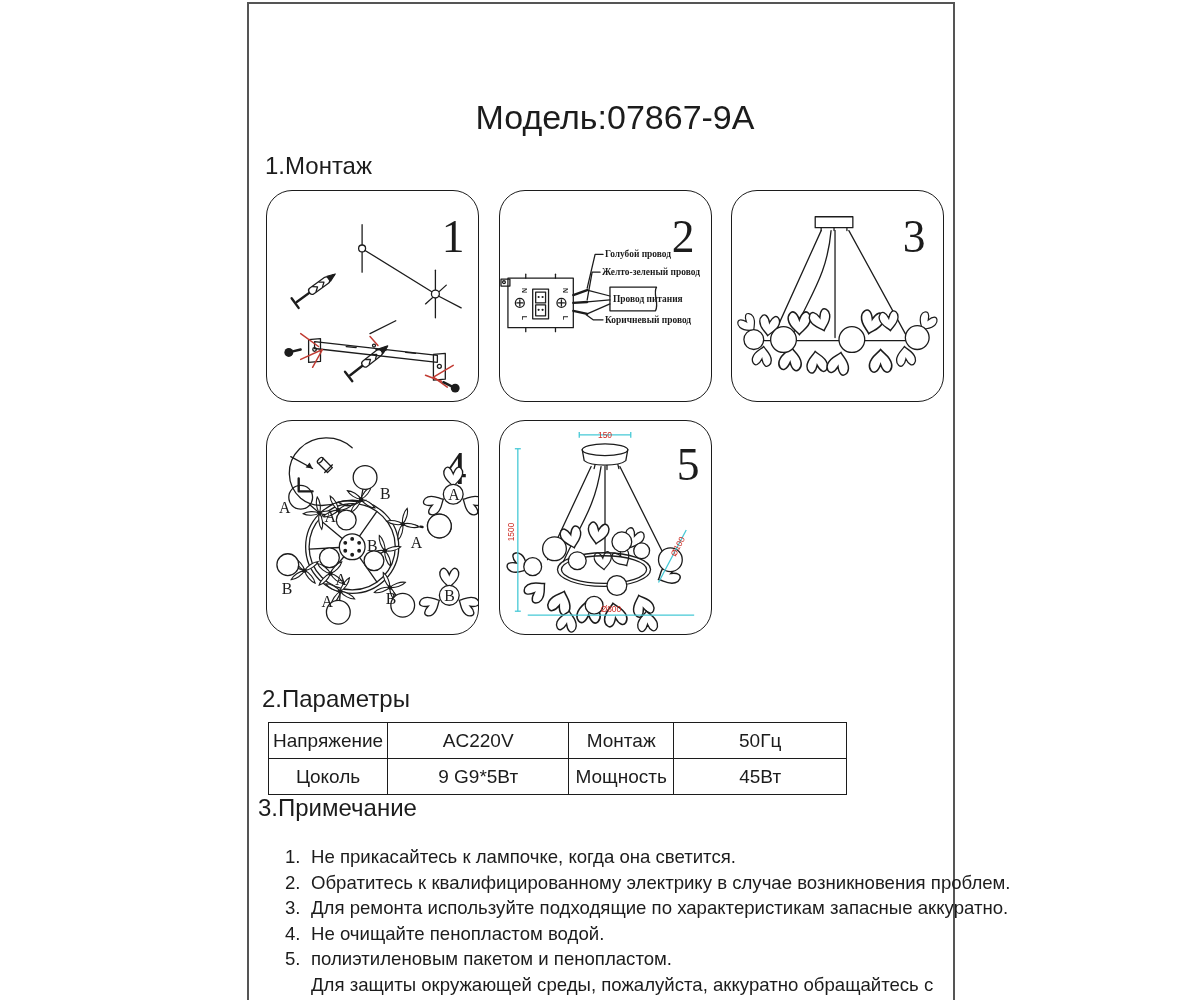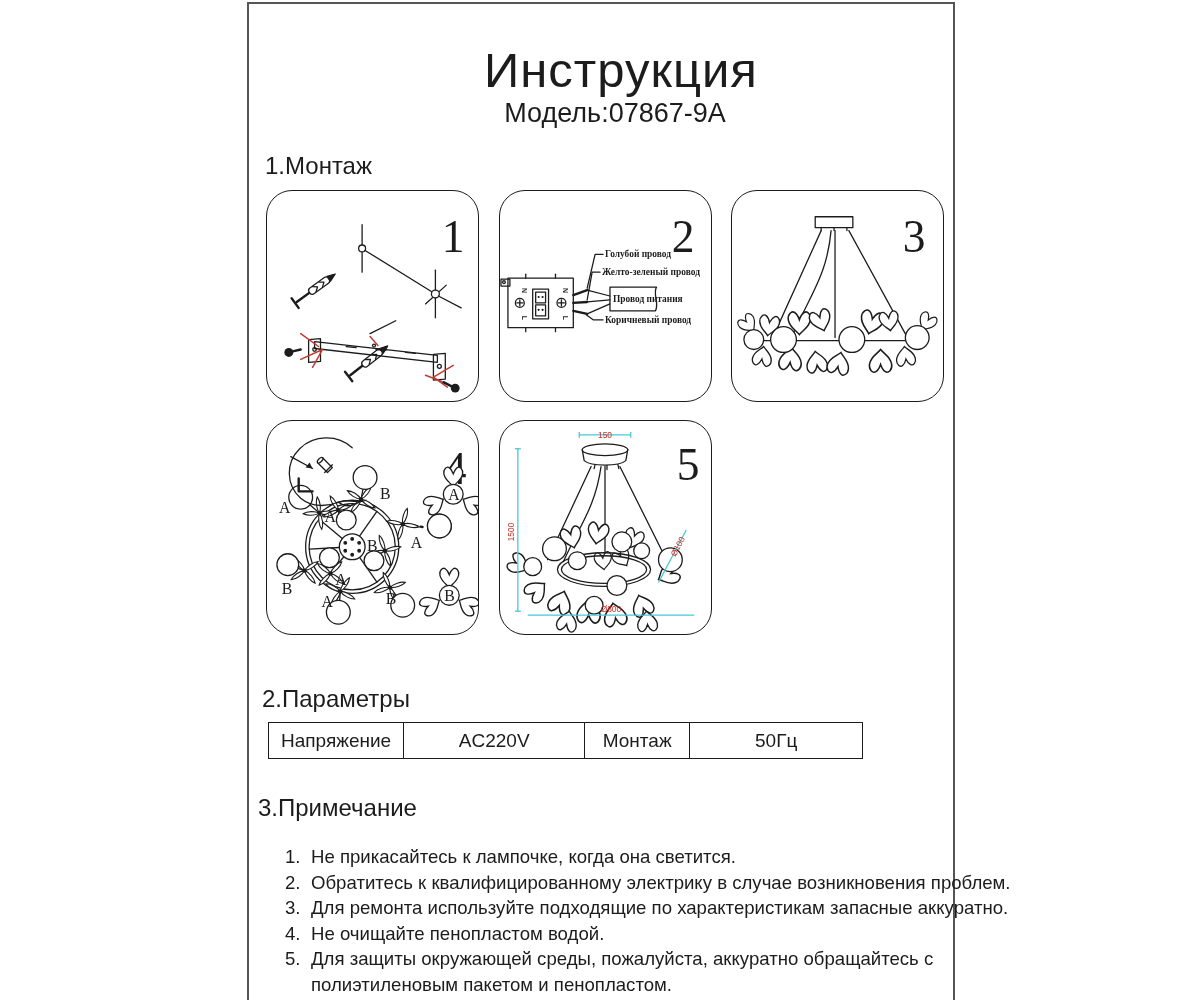--- a/index.html
+++ b/index.html
@@ -1,19 +1,19 @@
 <!DOCTYPE html>
 <html><head>
 <meta charset="utf-8">
 <style>
   html,body{margin:0;padding:0;background:#ffffff;}
   body{width:1200px;height:1000px;position:relative;font-family:"Liberation Sans",sans-serif;color:#1c1c1c;overflow:hidden;}
   .page{position:absolute;left:247px;top:2px;width:708px;height:1100px;background:#fff;border:2px solid #555;box-sizing:border-box;}
   .title{position:absolute;left:0;top:38px;width:708px;text-align:center;font-size:49px;letter-spacing:1px;padding-left:36px;box-sizing:border-box;}
-  .model{position:absolute;left:0;top:94px;width:708px;text-align:center;font-size:27px;padding-left:24px;box-sizing:border-box;}
+  .model{position:absolute;left:0;top:94px;width:708px;text-align:center;font-size:34px;padding-left:24px;box-sizing:border-box;}
   .sec{position:absolute;font-size:24px;}
   .sec1{left:16px;top:148px;}
   .sec2{left:13px;top:681px;}
   .sec3{left:9px;top:790px;}
   .panel{position:absolute;width:213px;border:1.7px solid #1c1c1c;border-radius:26px;box-sizing:border-box;background:#fff;}
   .row1{top:186px;height:212px;}
   .row2{top:416px;height:215px;}
   .p1,.p4{left:17px;}
   .p2,.p5{left:250px;}
   .p3{left:482px;}
@@ -23,21 +23,21 @@
   .thick{stroke-width:2.4;}
   .red{stroke:#c13b32;fill:none;stroke-width:1.5;stroke-linecap:round;stroke-linejoin:round;}
   .globe{fill:#ffffff;stroke:#1c1c1c;stroke-width:1.3;}
   .num{font-family:"Liberation Serif",serif;font-size:46px;fill:#1c1c1c;}
   .mark{font-family:"Liberation Serif",serif;font-size:16px;fill:#1c1c1c;}
   .wlabel{font-family:"Liberation Serif",serif;font-size:9.5px;font-weight:bold;fill:#1c1c1c;}
   .tlabel{font-family:"Liberation Sans",sans-serif;font-size:7px;font-weight:bold;fill:#1c1c1c;}
   .dimline{stroke:#46c9d6;stroke-width:1.3;fill:none;}
   .dimtext{font-family:"Liberation Sans",sans-serif;font-size:8.5px;fill:#cc2a22;}
   .ptable{position:absolute;left:19px;top:718px;border-collapse:collapse;table-layout:fixed;}
-  .ptable td{border:1.7px solid #1c1c1c;height:35px;text-align:center;vertical-align:middle;font-size:19px;padding:0 12px;}
+  .ptable td{border:1.7px solid #1c1c1c;height:35px;text-align:center;vertical-align:middle;font-size:19px;padding:0 4px;}
   .notes{position:absolute;left:36px;top:840px;}
   .note{display:flex;font-size:18.6px;line-height:25.5px;}
   .note .n{width:26px;flex:0 0 26px;}
   .note .t div{white-space:nowrap;}
 </style>
 </head>
 <body>
 
 <svg width="0" height="0" style="position:absolute" aria-hidden="true">
   <defs>
@@ -53,21 +53,20 @@
     <g id="cluster">
       <use href="#leaf" transform="translate(0,-8) scale(1.1)"></use>
       <use href="#leaf" transform="translate(10,5) rotate(118) scale(1.1)"></use>
       <use href="#leaf" transform="translate(-10,5) rotate(-118) scale(1.1)"></use>
     </g>
   </defs>
 </svg>
 
 <div class="page">
 
-  <div class="title">Инструкция</div>
   <div class="model">Модель:07867-9A</div>
 
   <div class="sec sec1">1.Монтаж</div>
 
   <div class="panel row1 p1">
     <svg viewBox="0 0 213 212">
       <text class="num" x="188" y="62" text-anchor="middle">1</text>
 
       <g class="ink">
         <line x1="96" y1="34" x2="96" y2="82"></line>
@@ -389,20 +388,26 @@
         <col style="width:181px">
         <col style="width:105px">
         <col style="width:173px">
       </colgroup>
     <tbody>
       <tr>
         <td>Напряжение</td>
         <td>AC220V</td>
         <td>Монтаж</td>
         <td>50Гц</td>
+      </tr>
+      <tr>
+        <td>Цоколь</td>
+        <td>9 G9*5Вт</td>
+        <td>Мощность</td>
+        <td>45Вт</td>
       </tr>
     </tbody>
   </table>
 
   <div class="sec sec3">3.Примечание</div>
 
   <div class="notes">
     <div class="note">
       <span class="n">1.</span>
       <span class="t">
@@ -423,19 +428,19 @@
     </div>
     <div class="note">
       <span class="n">4.</span>
       <span class="t">
           <div>Не очищайте пенопластом водой.</div>
         </span>
     </div>
     <div class="note">
       <span class="n">5.</span>
       <span class="t">
+        <div>полиэтиленовым пакетом и пенопластом.</div>
         <div>Для защиты окружающей среды, пожалуйста, аккуратно обращайтесь с</div>
-        <div>полиэтиленовым пакетом и пенопластом.</div>
       </span>
     </div>
   </div>
 
 </div>
 
 </body></html>

